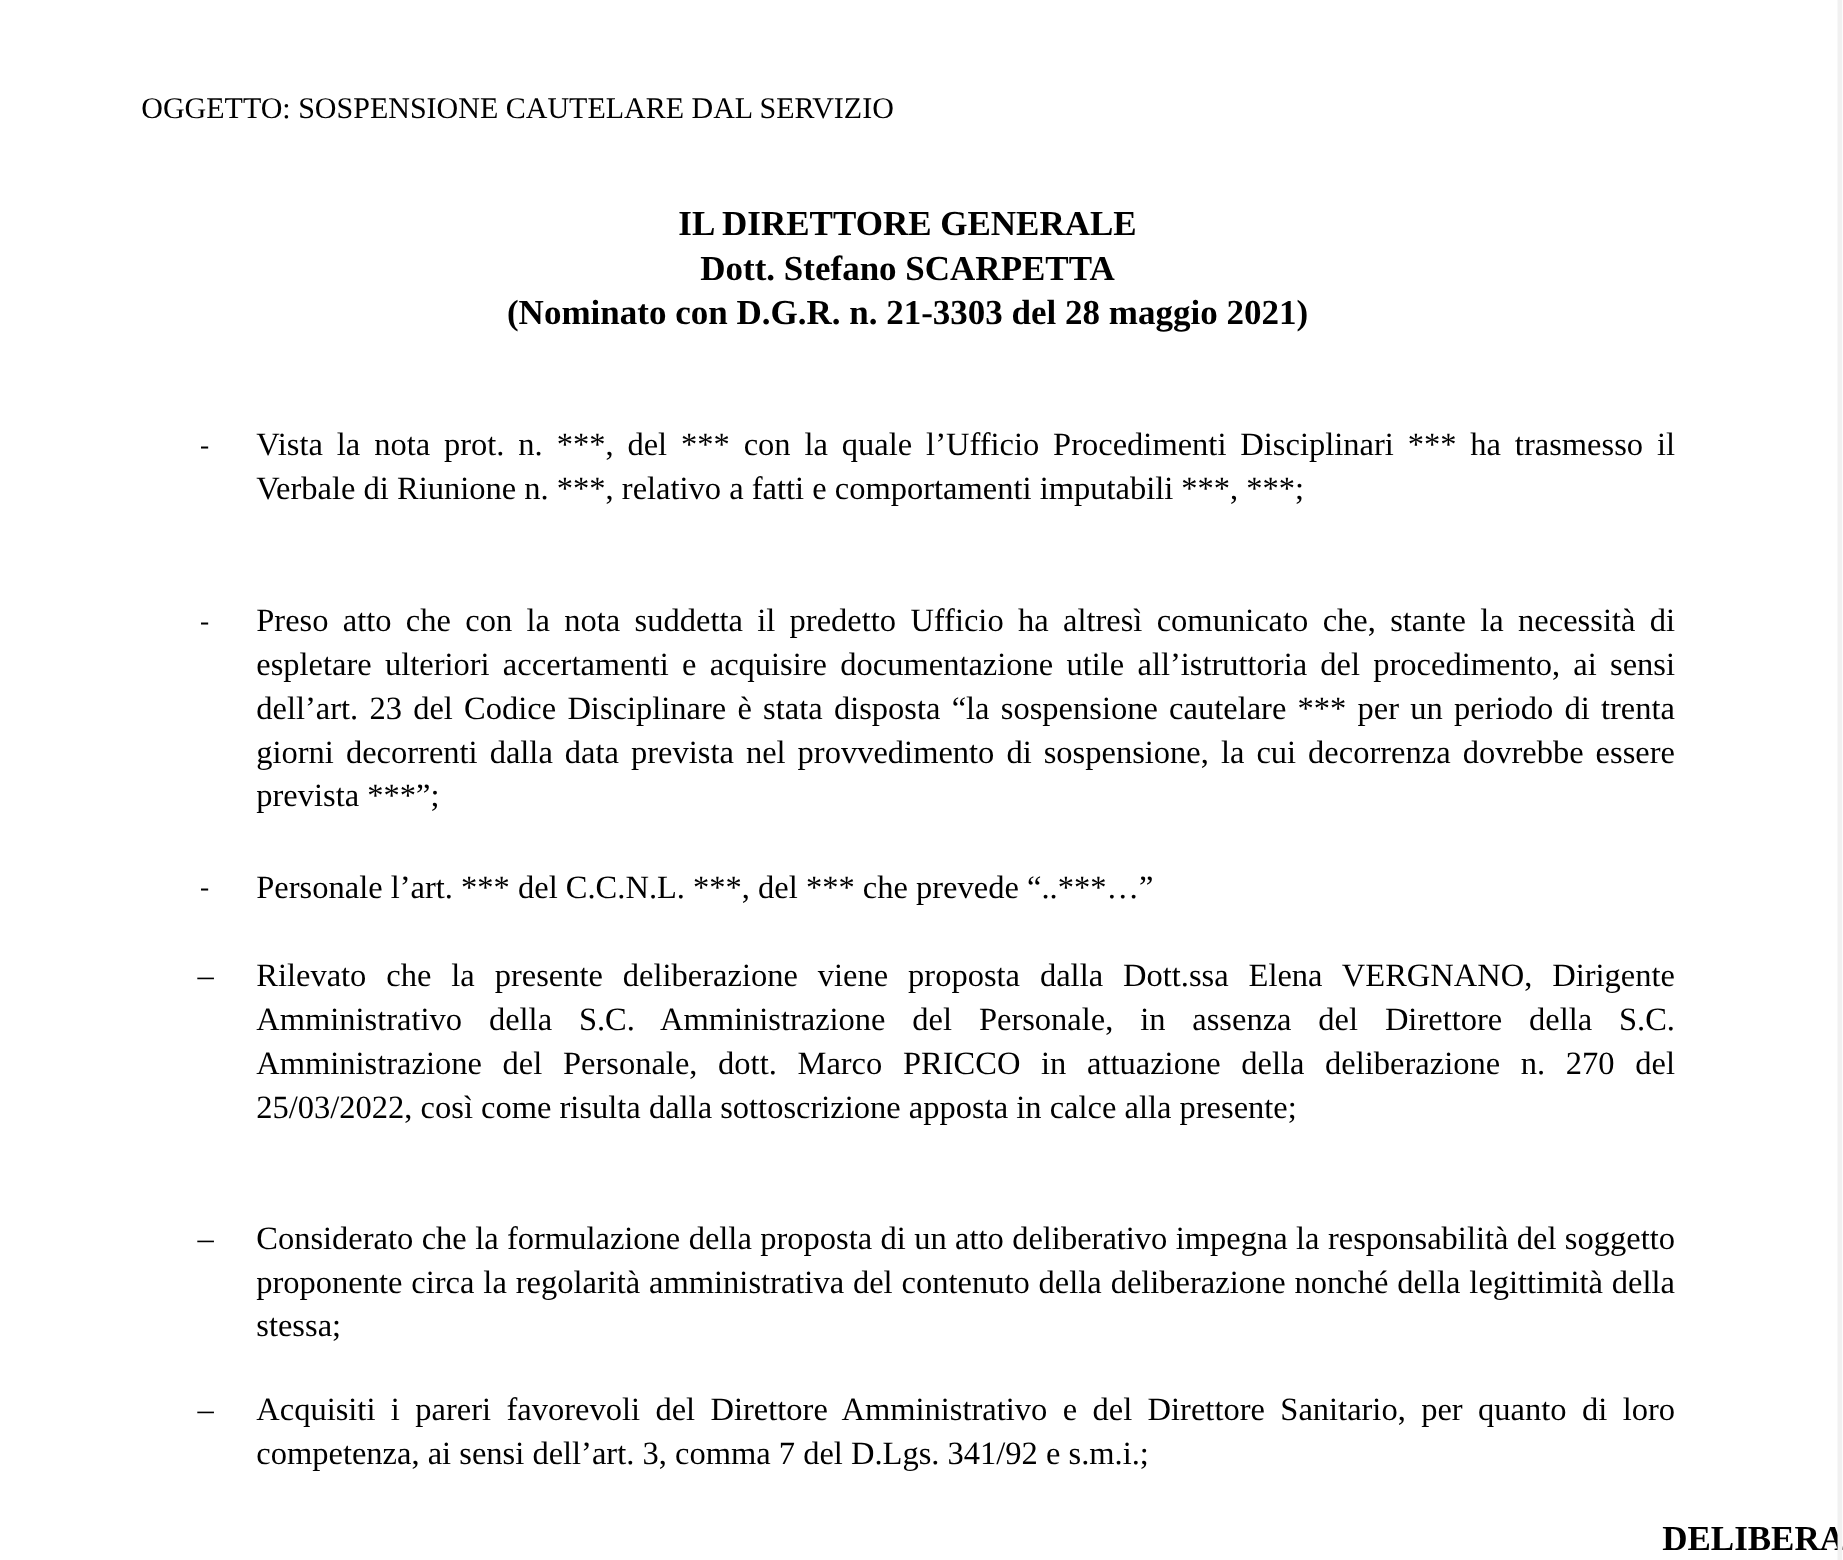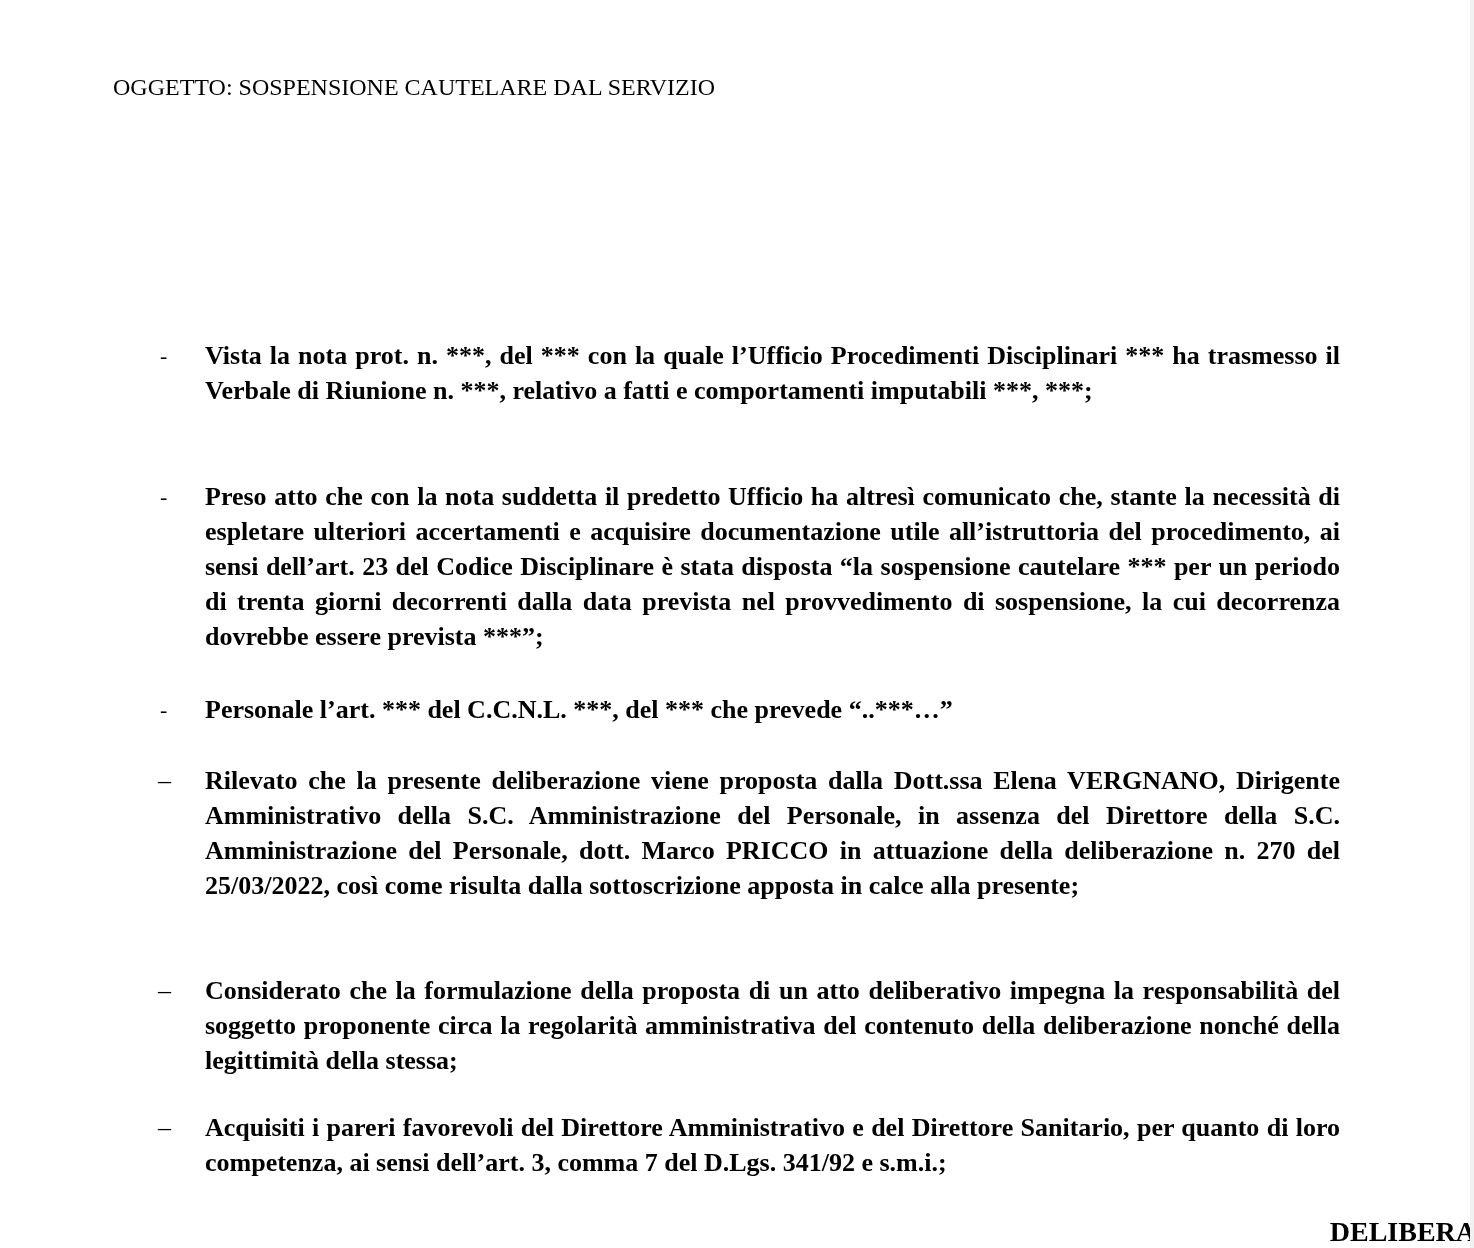--- a/index.html
+++ b/index.html
@@ -63,41 +63,45 @@
       left: 0;
       top: 0;
       width: 30px;
     }
     .item .bullet.hyphen { font-size: 22px; left: 2px; }
     .item .bullet.dash { left: 0; }
     .item .text {
       margin-left: 47px;
       text-align: justify;
       text-align-last: left;
-      font-weight: bold;
     }
     .deliberation {
       position: absolute;
       left: 0;
       width: 1460px;
       top: 1214px;
       text-align: right;
       font-weight: bold;
       font-size: 28px;
       line-height: 35px;
       white-space: nowrap;
     }
   </style>
 </head>
 <body>
 
 <div class="page">
 
   <div class="subject">OGGETTO: SOSPENSIONE CAUTELARE DAL SERVIZIO</div>
 
+  <div class="heading">
+    <div>IL DIRETTORE GENERALE</div>
+    <div>Dott. Stefano SCARPETTA</div>
+    <div>(Nominato con D.G.R. n. 21-3303 del 28 maggio 2021)</div>
+  </div>
 
   <div class="item" style="top:338px;">
     <span class="bullet hyphen">-</span>
     <div class="text">Vista la nota prot. n. ***, del *** con la quale l’Ufficio Procedimenti Disciplinari *** ha trasmesso il Verbale di Riunione n. ***, relativo a fatti e comportamenti imputabili ***, ***;</div>
   </div>
 
   <div class="item" style="top:479px;">
     <span class="bullet hyphen">-</span>
     <div class="text">Preso atto che con la nota suddetta il predetto Ufficio ha altresì comunicato che, stante la necessità di espletare ulteriori accertamenti e acquisire documentazione utile all’istruttoria del procedimento, ai sensi dell’art. 23 del Codice Disciplinare è stata disposta “la sospensione cautelare *** per un periodo di trenta giorni decorrenti dalla data prevista nel provvedimento di sospensione, la cui decorrenza dovrebbe essere prevista ***”;</div>
   </div>

